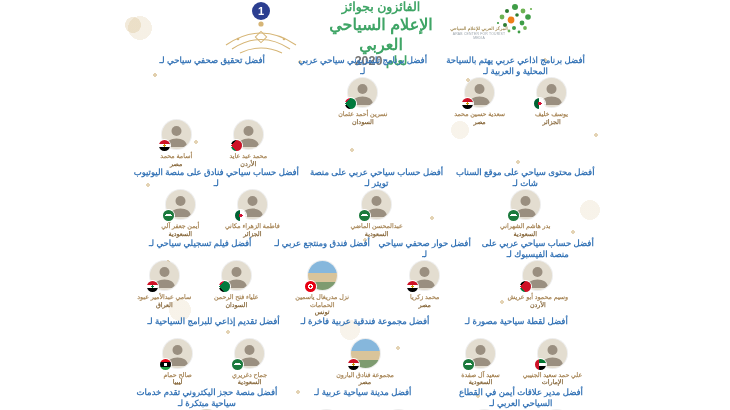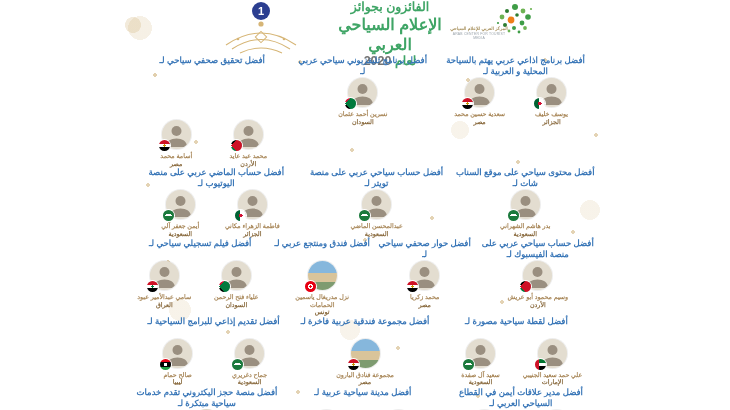--- a/index.html
+++ b/index.html
@@ -43,21 +43,21 @@
   }
   .poster{position:absolute;left:130px;top:0;width:470px;height:410px;direction:rtl;}
 
   
   .badge-one{
     position:absolute;left:122px;top:2px;width:18px;height:18px;border-radius:50%;
     background:#2b3e90;color:#fff;font-size:11px;font-weight:bold;
     display:flex;align-items:center;justify-content:center;direction:ltr;
   }
   .emblem{position:absolute;left:88px;top:15px;width:86px;height:42px;opacity:.85;}
-  .title{position:absolute;left:185px;top:0;width:150px;text-align:center;color:#3fa566;font-weight:bold;line-height:1.22;}
+  .title{position:absolute;left:176px;top:0;width:150px;text-align:center;color:#3fa566;font-weight:bold;line-height:1.22;}
   .title .l1{font-size:12.5px;}
   .title .l2{font-size:16px;}
   .title .l3{font-size:12.5px;}
   .title .year{color:#737373;}
   .logo{position:absolute;left:318px;top:2px;width:96px;height:44px;}
   .logo svg{position:absolute;left:46px;top:0;}
   .logo-text{position:absolute;left:0;top:24px;width:62px;text-align:center;direction:rtl;}
   .logo-text .ar{font-size:4.6px;color:#a8915e;font-weight:bold;line-height:1.2;}
   .logo-text .en{font-size:3.4px;color:#9aa3ab;letter-spacing:.2px;line-height:1.3;}
 
@@ -274,21 +274,21 @@
                     <path d="M4 27c0-5.6 4.7-8.4 10.5-8.4S25 21.4 25 27z" fill="#9a8f80"></path>
                   </svg>
                   <span class="flag flag-sa"></span>
                 </div>
                 <div class="winner-name">عبدالمحسن الماضي</div>
                 <div class="winner-country">السعودية</div>
               </div>
             </div>
           </div>
           <div class="cell" style="flex: 1.8 1 0px;">
-            <div class="cell-title">أفضل حساب الماضي عربي على منصة اليوتيوب لـ</div>
+            <div class="cell-title">أفضل حساب سياحي فنادق على منصة اليوتيوب لـ</div>
             <div class="winners">
               <div class="winner">
                 <div class="avatar">
                   <svg class="sil" viewBox="0 0 29 29">
                     <circle cx="14.5" cy="14.5" r="14.5" fill="#e3ddd0"></circle>
                     <circle cx="14.5" cy="11" r="5" fill="#9a8f80"></circle>
                     <path d="M4 27c0-5.6 4.7-8.4 10.5-8.4S25 21.4 25 27z" fill="#9a8f80"></path>
                   </svg>
                   <span class="flag flag-dz"></span>
                 </div>

